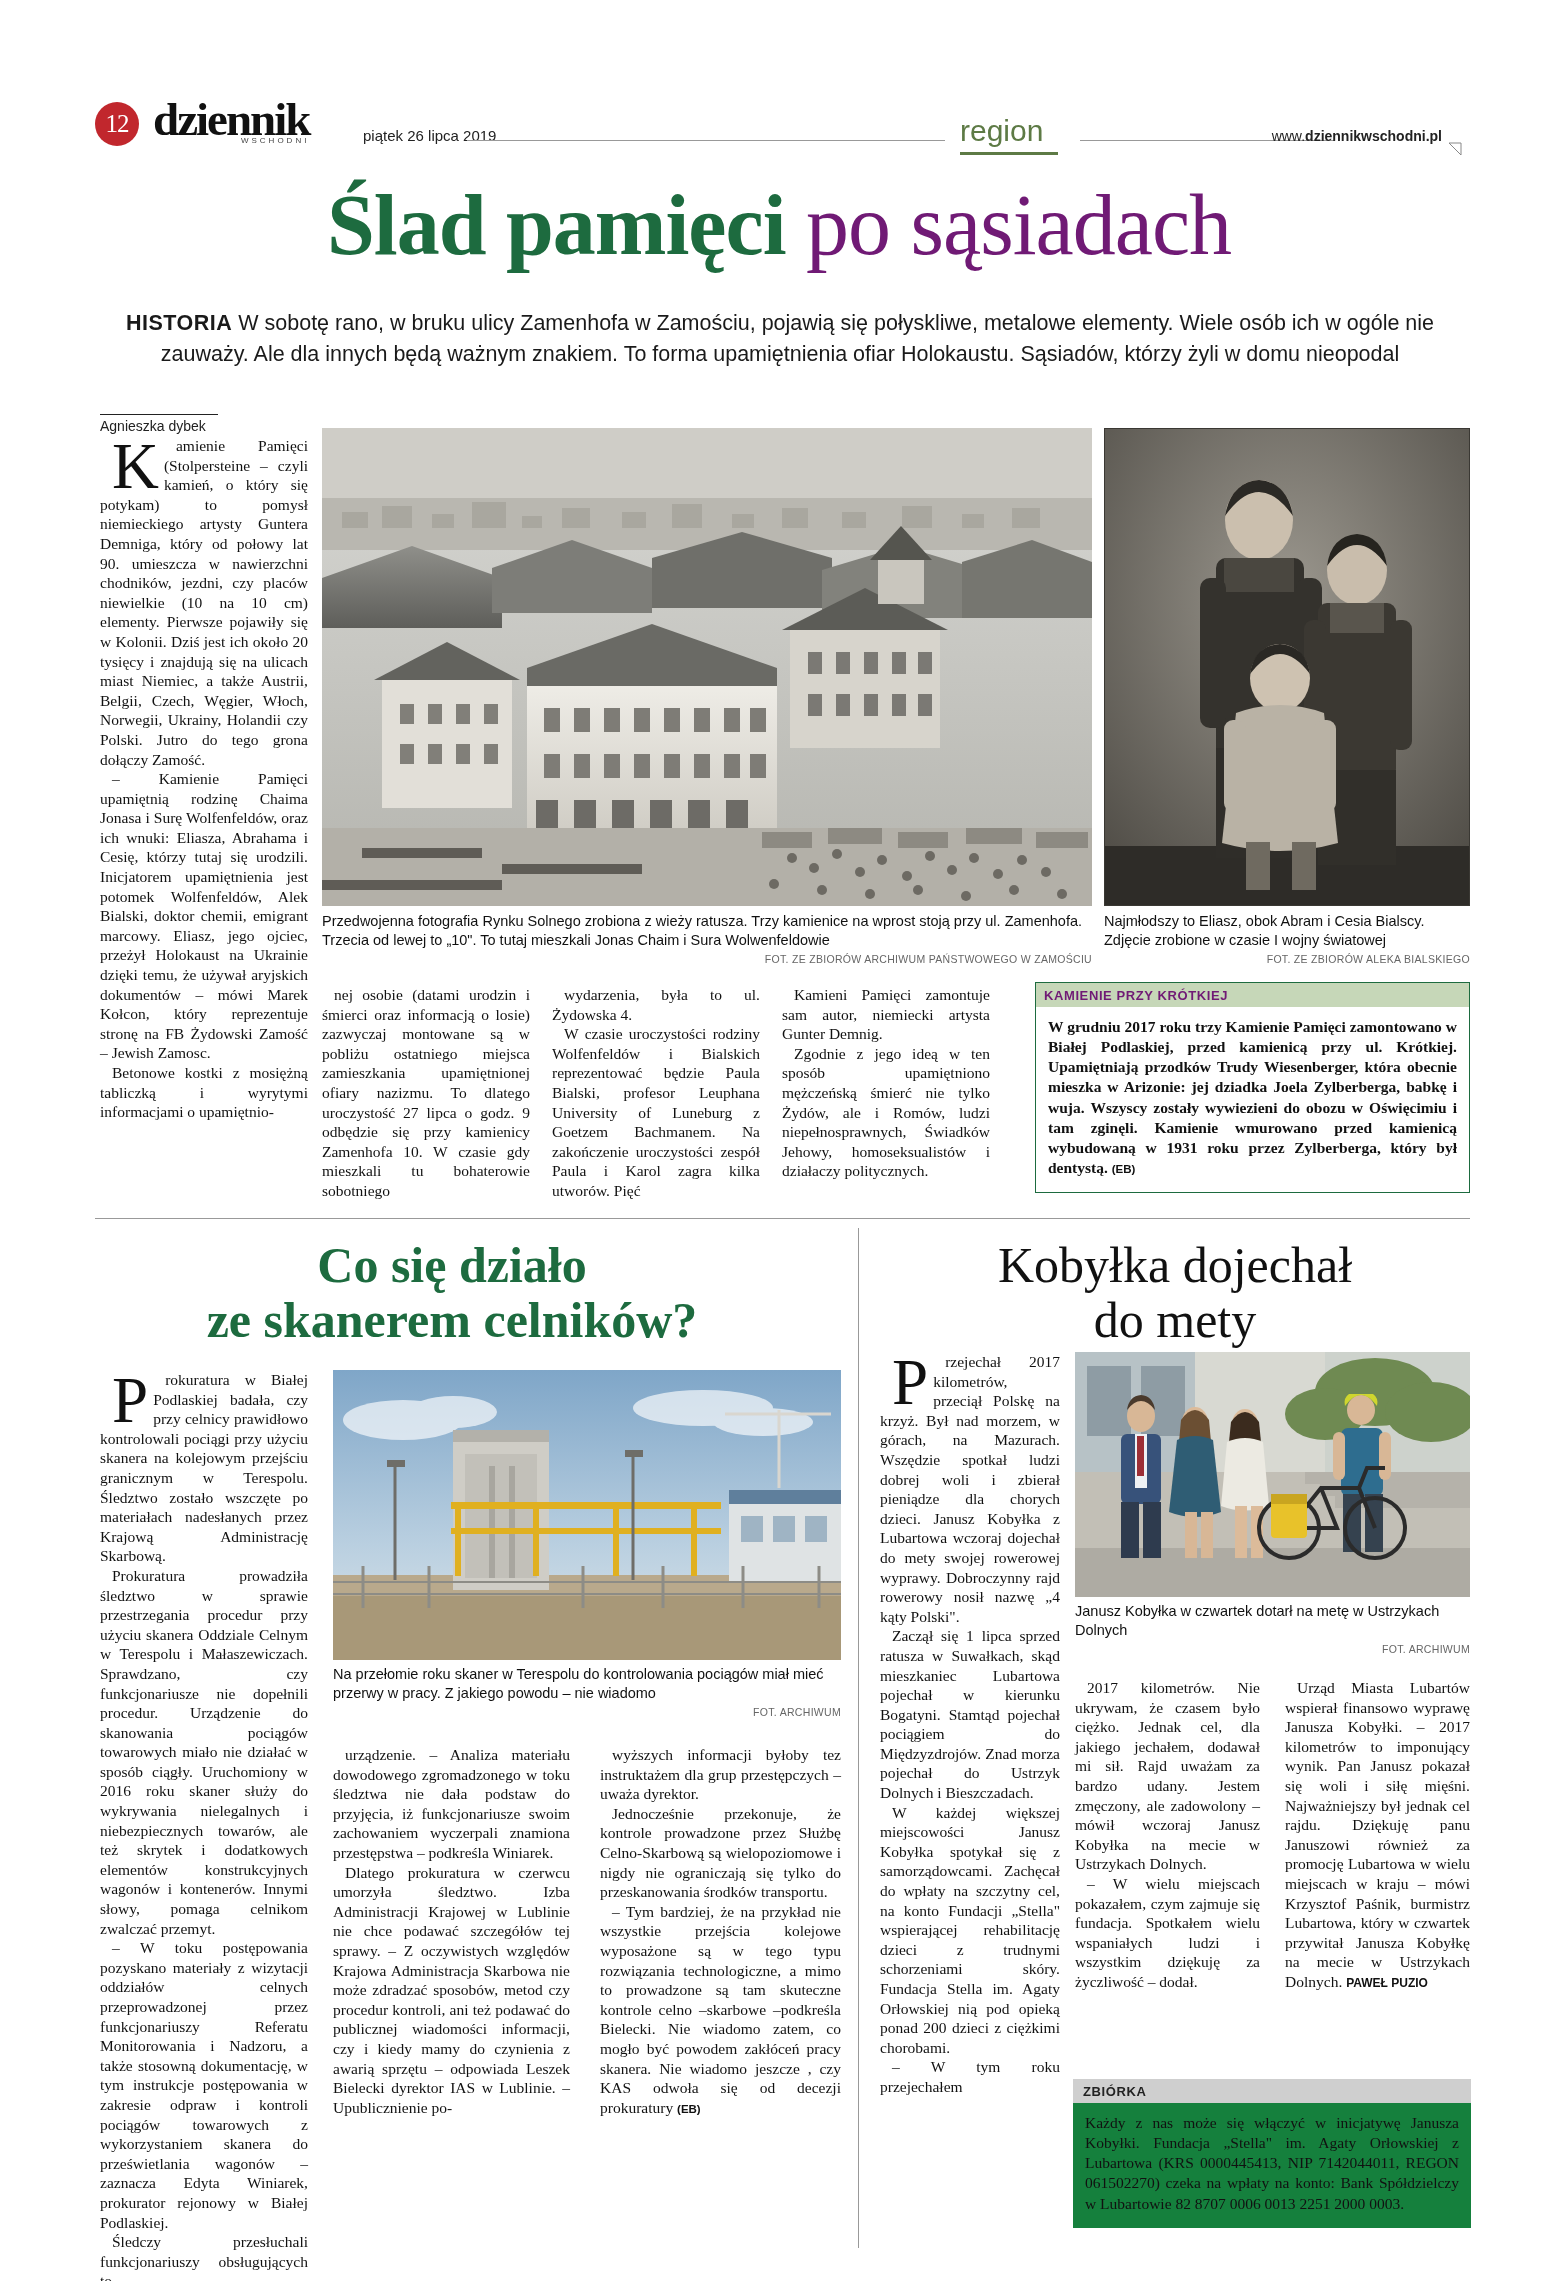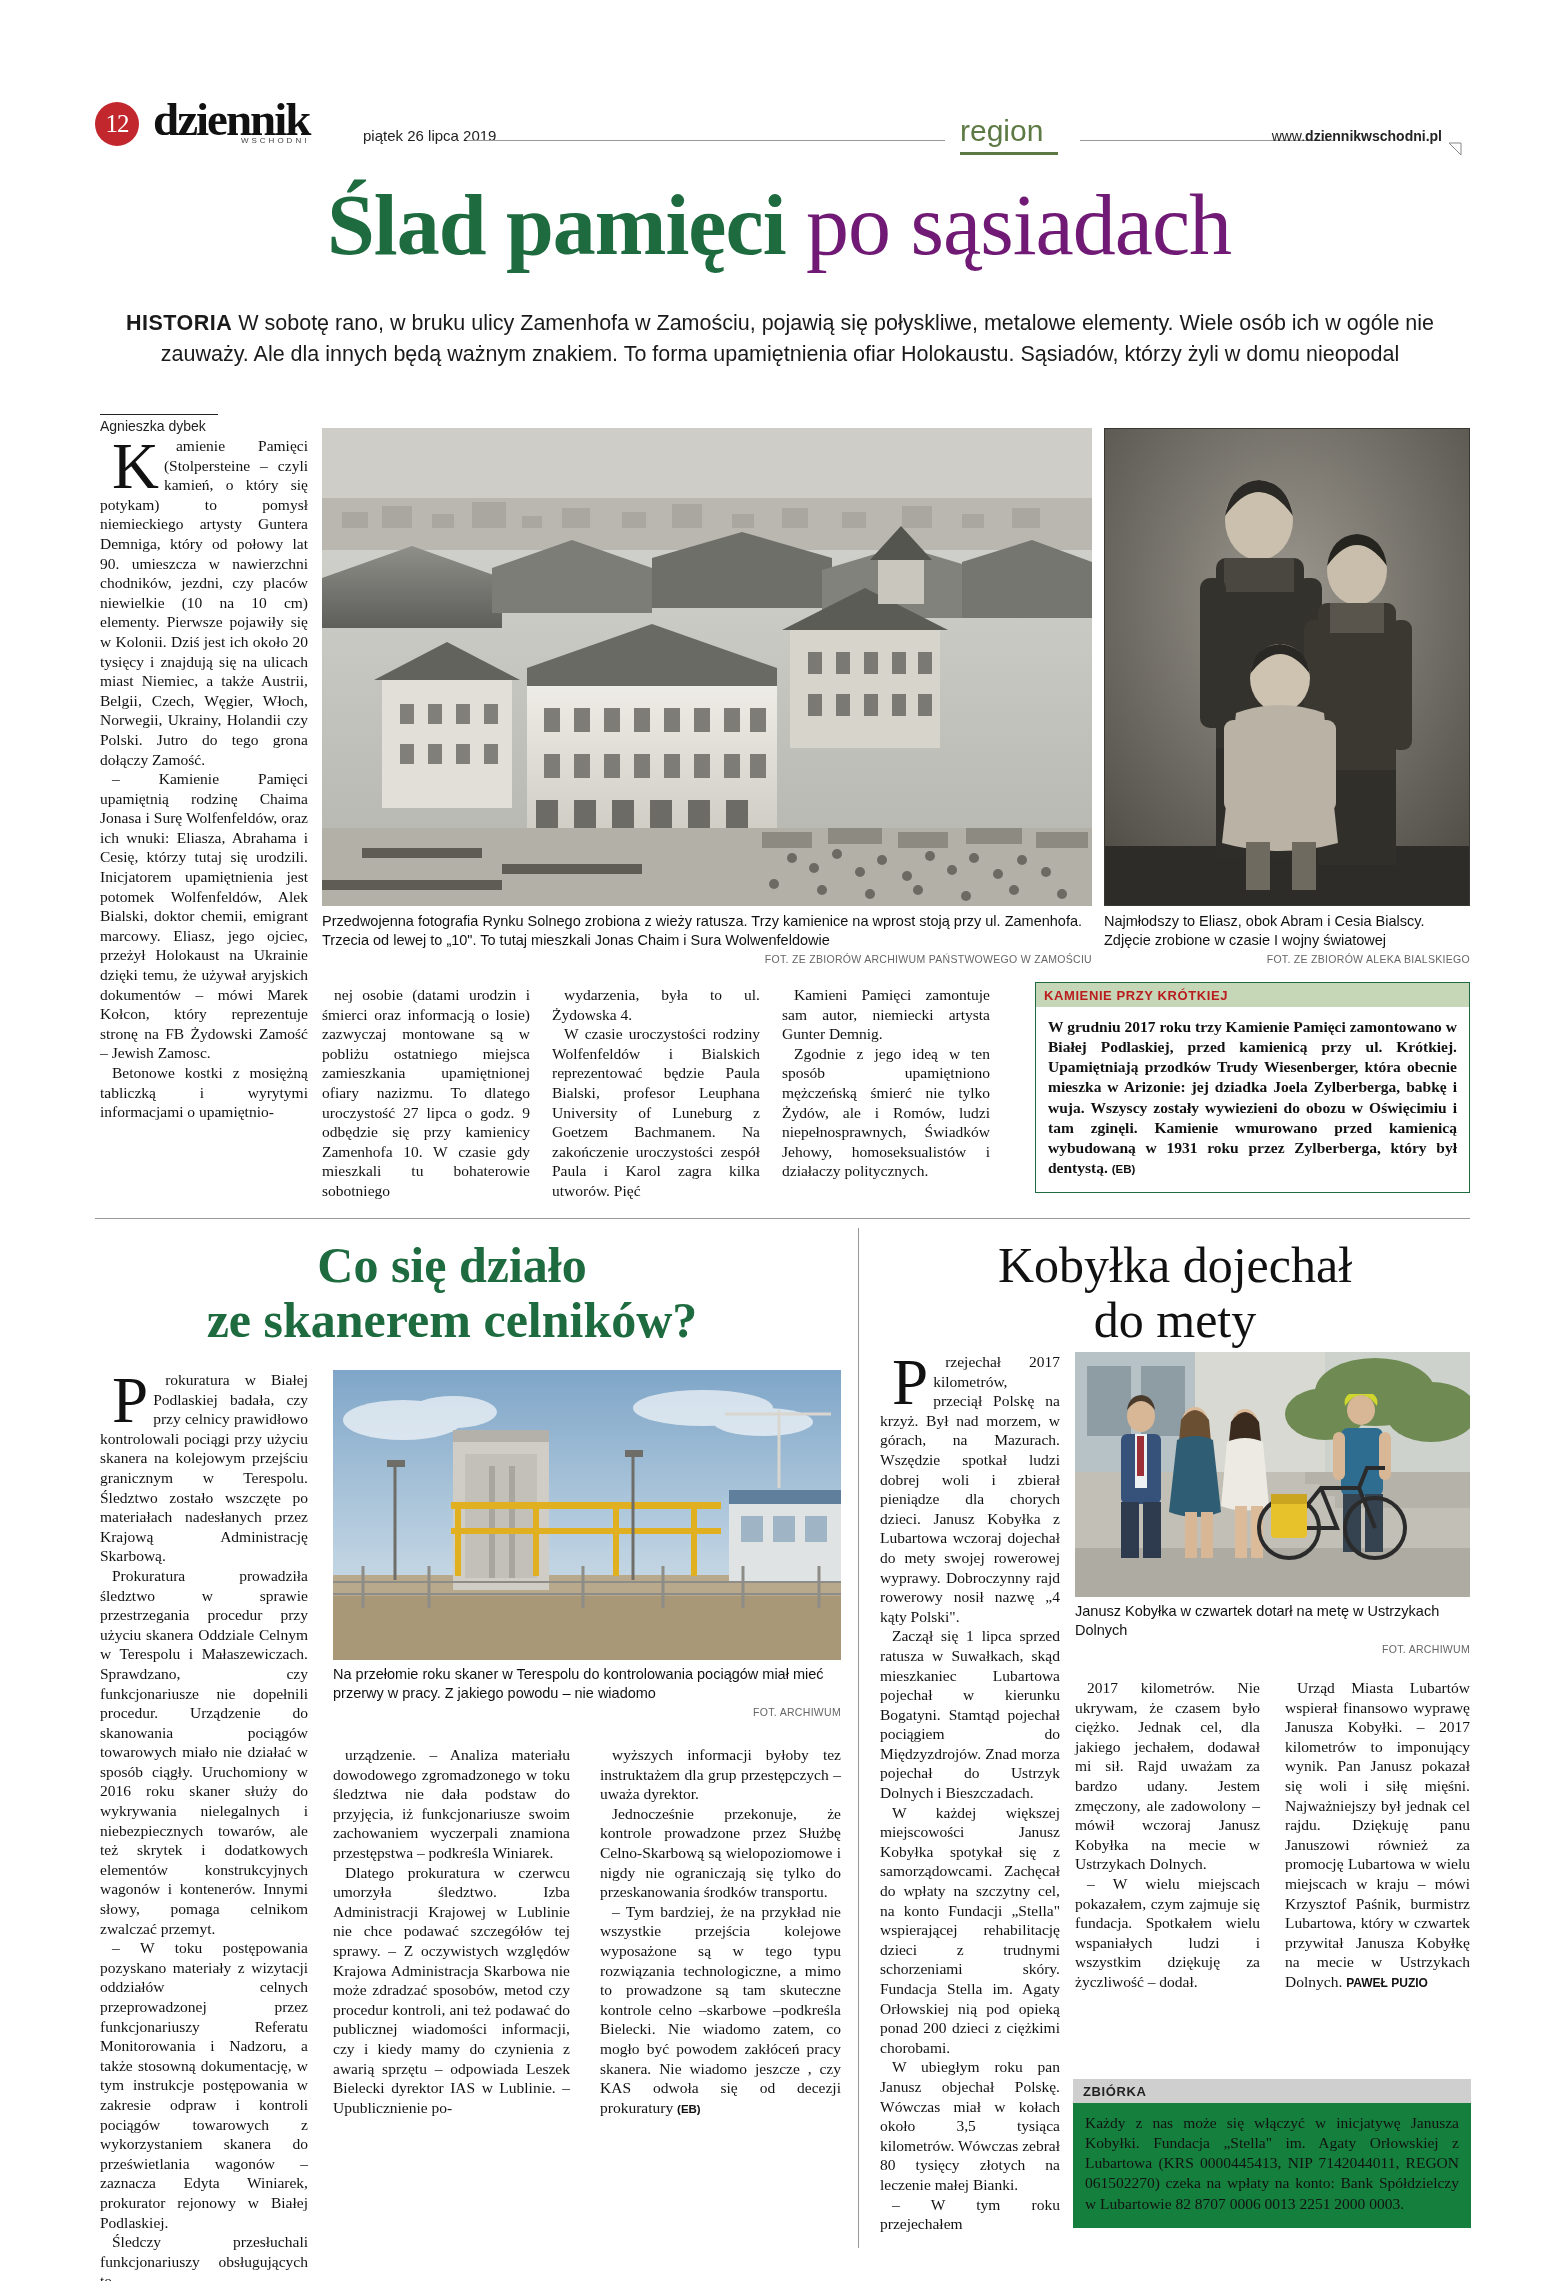--- a/index.html
+++ b/index.html
@@ -285,21 +285,21 @@
     border: 1px solid #1d6b3f;
     box-sizing: border-box;
   }
   .greenbox-title {
     background: #c6d7b8;
     font-family: "Liberation Sans", sans-serif;
     font-weight: bold;
     font-size: 13px;
     letter-spacing: .6px;
     padding: 5px 8px 4px 8px;
-    color: #b91c1c;
+    color: #701a75;
   }
   .greenbox-body {
     padding: 10px 12px 14px 12px;
     font-size: 15.5px;
     line-height: 1.3;
     text-align: justify;
     hyphens: auto;
     font-weight: bold;
   }
   .greenbox-body .sig { font-family: "Liberation Sans", sans-serif; font-size: 11.5px; }
@@ -859,21 +859,20 @@
 
   <div class="title3">
     <span>Kobyłka dojechał</span><br>
     <span>do mety</span>
   </div>
 
   <div class="col-h">
     <p class="dropcap">Przejechał 2017 kilometrów, przeciął Polskę na krzyż. Był nad morzem, w górach, na Mazurach. Wszędzie spotkał ludzi dobrej woli i zbierał pieniądze dla chorych dzieci. Janusz Kobyłka z Lubartowa wczoraj dojechał do mety swojej rowerowej wyprawy. Dobroczynny rajd rowerowy nosił nazwę „4 kąty Polski".</p>
     <p>Zaczął się 1 lipca sprzed ratusza w Suwałkach, skąd mieszkaniec Lubartowa pojechał w kierunku Bogatyni. Stamtąd pojechał pociągiem do Międzyzdrojów. Znad morza pojechał do Ustrzyk Dolnych i Bieszczadach.</p>
     <p>W każdej większej miejscowości Janusz Kobyłka spotykał się z samorządowcami. Zachęcał do wpłaty na szczytny cel, na konto Fundacji „Stella" wspierającej rehabilitację dzieci z trudnymi schorzeniami skóry. Fundacja Stella im. Agaty Orłowskiej nią pod opieką ponad 200 dzieci z ciężkimi chorobami.</p>
-    <p>W ubiegłym roku pan Janusz objechał Polskę. Wówczas miał w kołach około 3,5 tysiąca kilometrów. Wówczas zebrał 80 tysięcy złotych na leczenie małej Bianki.</p>
     <p>– W tym roku przejechałem</p>
   </div>
 
   <div class="photo-bike">
     <svg class="ph-svg" viewBox="0 0 395 245" preserveAspectRatio="xMidYMid slice" aria-hidden="true">
       <rect width="395" height="245" fill="#c9cfc8"></rect>
 
       <rect x="0" y="0" width="395" height="120" fill="#d8d9d2"></rect>
       <rect x="0" y="0" width="120" height="120" fill="#b7c2c6"></rect>
       <rect x="12" y="14" width="44" height="70" fill="#8e9ca4"></rect>

